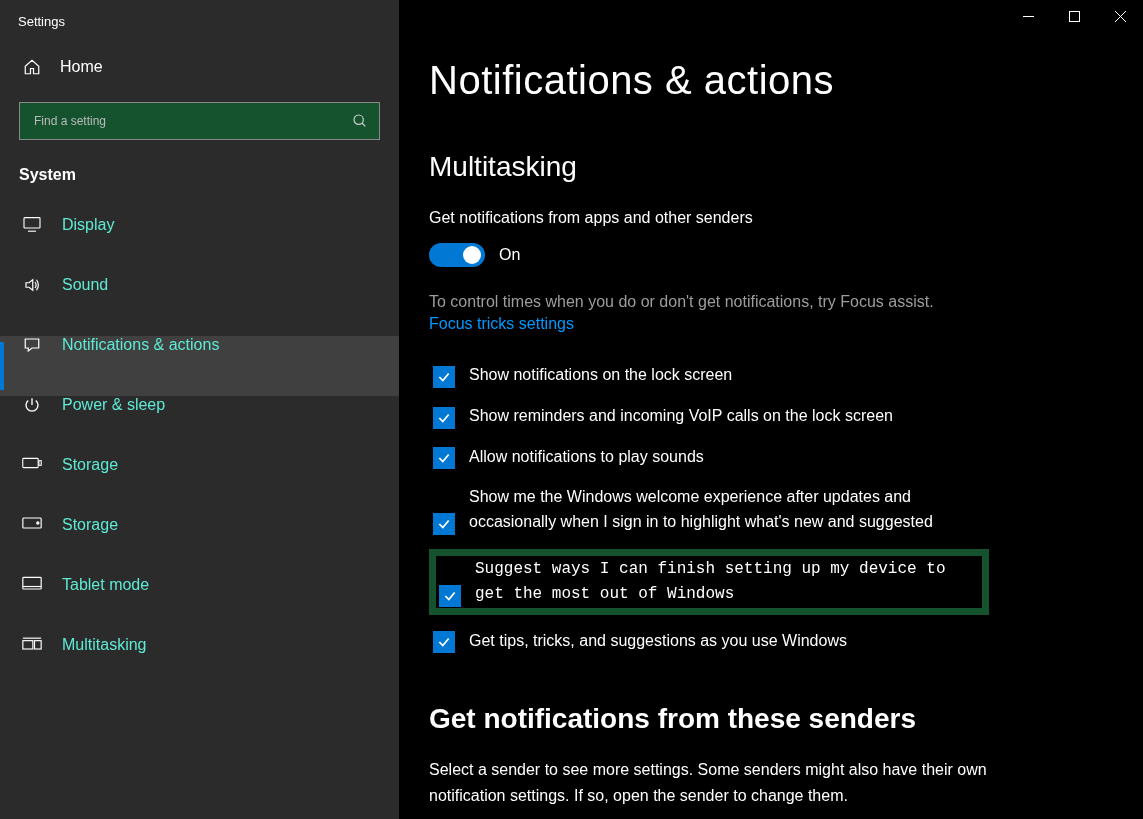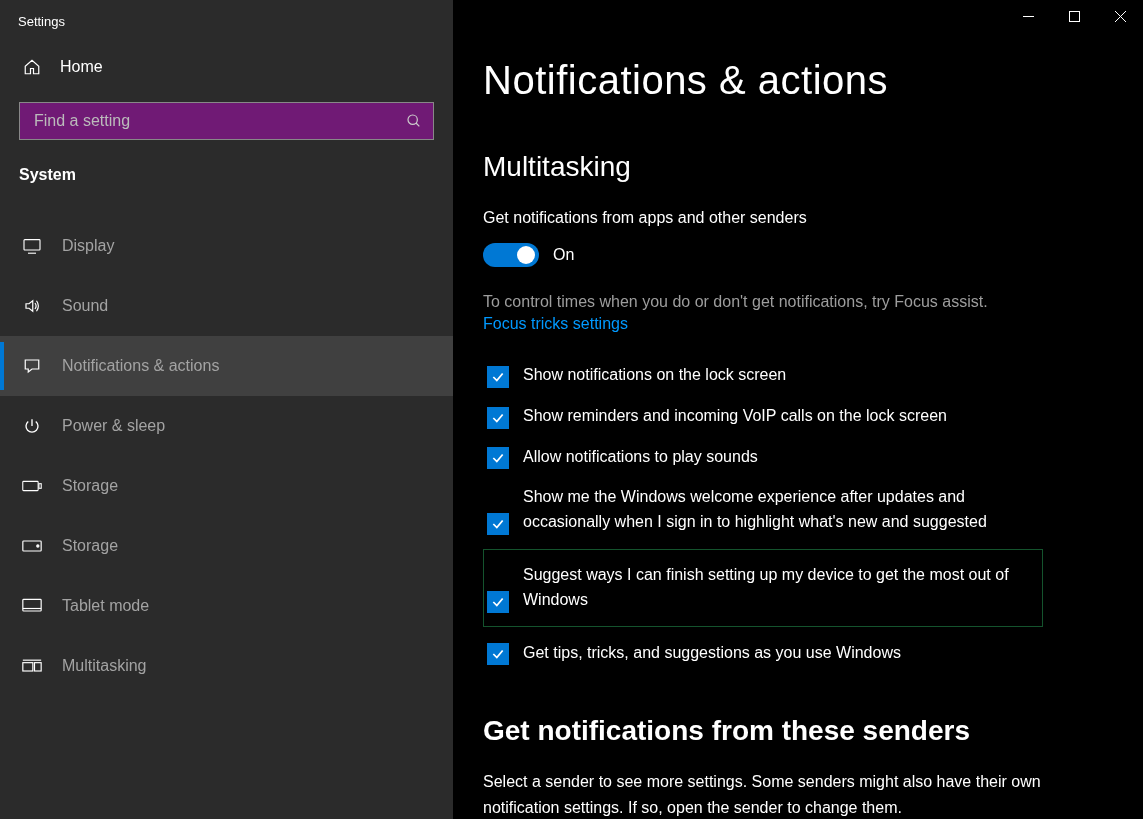--- a/index.html
+++ b/index.html
@@ -6,21 +6,21 @@
   body {
     width: 1143px;
     height: 819px;
     background: #000;
     font-family: "Segoe UI", -apple-system, sans-serif;
     color: #fff;
     overflow: hidden;
     display: flex;
   }
   .sidebar {
-    width: 453px;
+    width: 399px;
     height: 100%;
     background: #2b2b2b;
     display: flex;
     flex-direction: column;
   }
   .window-title {
     font-size: 13px;
     font-weight: 400;
     padding: 14px 0 0 18px;
     height: 44px;
@@ -34,24 +34,24 @@
     cursor: pointer;
   }
   .home-row .lbl { font-size: 16px; }
   .search-wrap {
     margin: 12px 19px 18px 19px;
     position: relative;
   }
   .search-input {
     width: 100%;
     height: 38px;
-    background: #701a75;
+    background: #14532d;
     border: 1px solid #888;
     color: #ccc;
-    font-size: 16px;
+    font-size: 12px;
     padding: 0 16px 0 14px;
     outline: none;
   }
   .search-input::placeholder { color: #bbb; }
   .search-icon {
     position: absolute;
     right: 12px;
     top: 50%;
     transform: translateY(-50%);
     color: #ccc;
@@ -60,27 +60,27 @@
     font-size: 16px;
     font-weight: 600;
     padding: 8px 0 14px 19px;
   }
   .nav-list {
     list-style: none;
     margin-top: 18px;
   }
   .nav-item {
     display: flex;
-    align-items: center;
+    align-items: flex-start;
     gap: 20px;
     padding: 0 0 0 22px;
     height: 60px;
     cursor: pointer;
     font-size: 16px;
-    color: #a3a3a3;
+    color: #5eead4;
     position: relative;
   }
   .nav-item.selected {
     background: #404040;
   }
   .nav-item.selected::before {
     content: "";
     position: absolute;
     left: 0; top: 6px; bottom: 6px;
     width: 4px;
@@ -173,22 +173,23 @@
   }
   .check-item {
     display: flex;
     align-items: flex-end;
     gap: 14px;
     max-width: 560px;
     padding: 2px 4px;
     position: relative;
   }
   .check-item.highlighted {
-    border: 1px solid #14532d;
-    padding: 13px 3px;
+    border: 7px solid #14532d;
+    padding: 1px 3px;
+    font-family: Liberation Mono, monospace;
   }
   .checkbox {
     width: 22px; height: 22px;
     background: #0078d4;
     flex-shrink: 0;
     display: flex;
     align-items: center;
     justify-content: center;
     cursor: pointer;
     margin-top: 2px;

